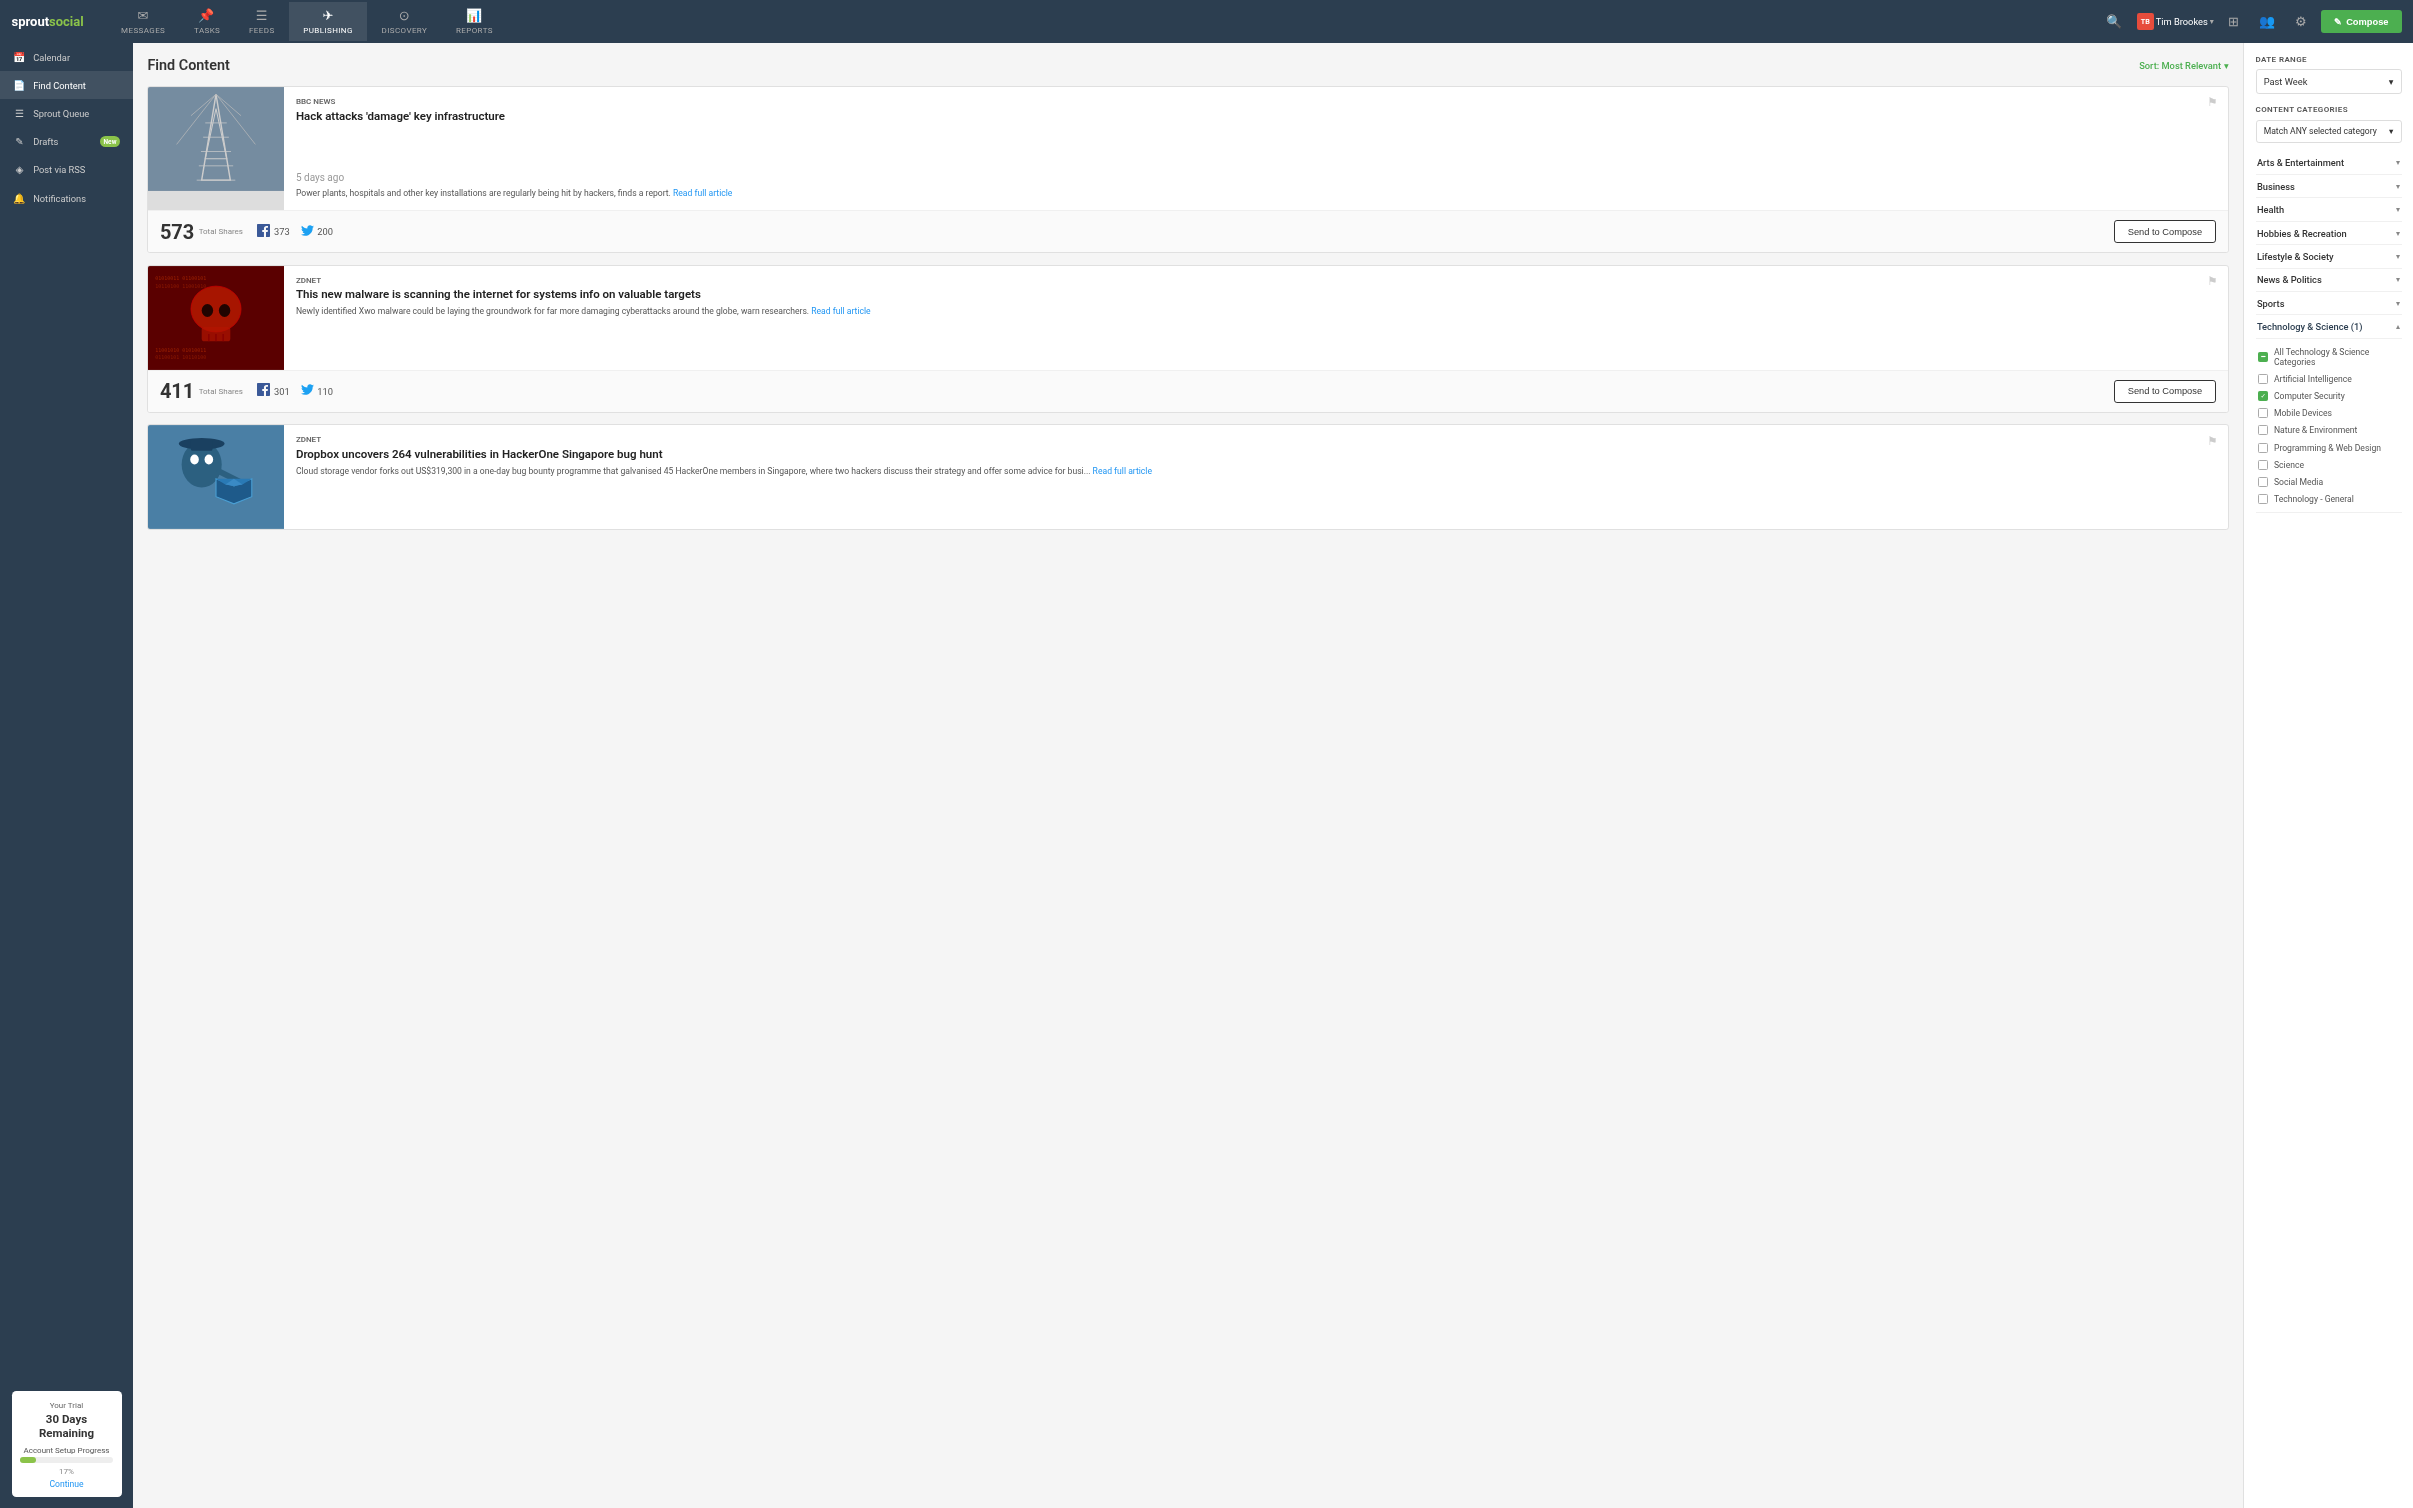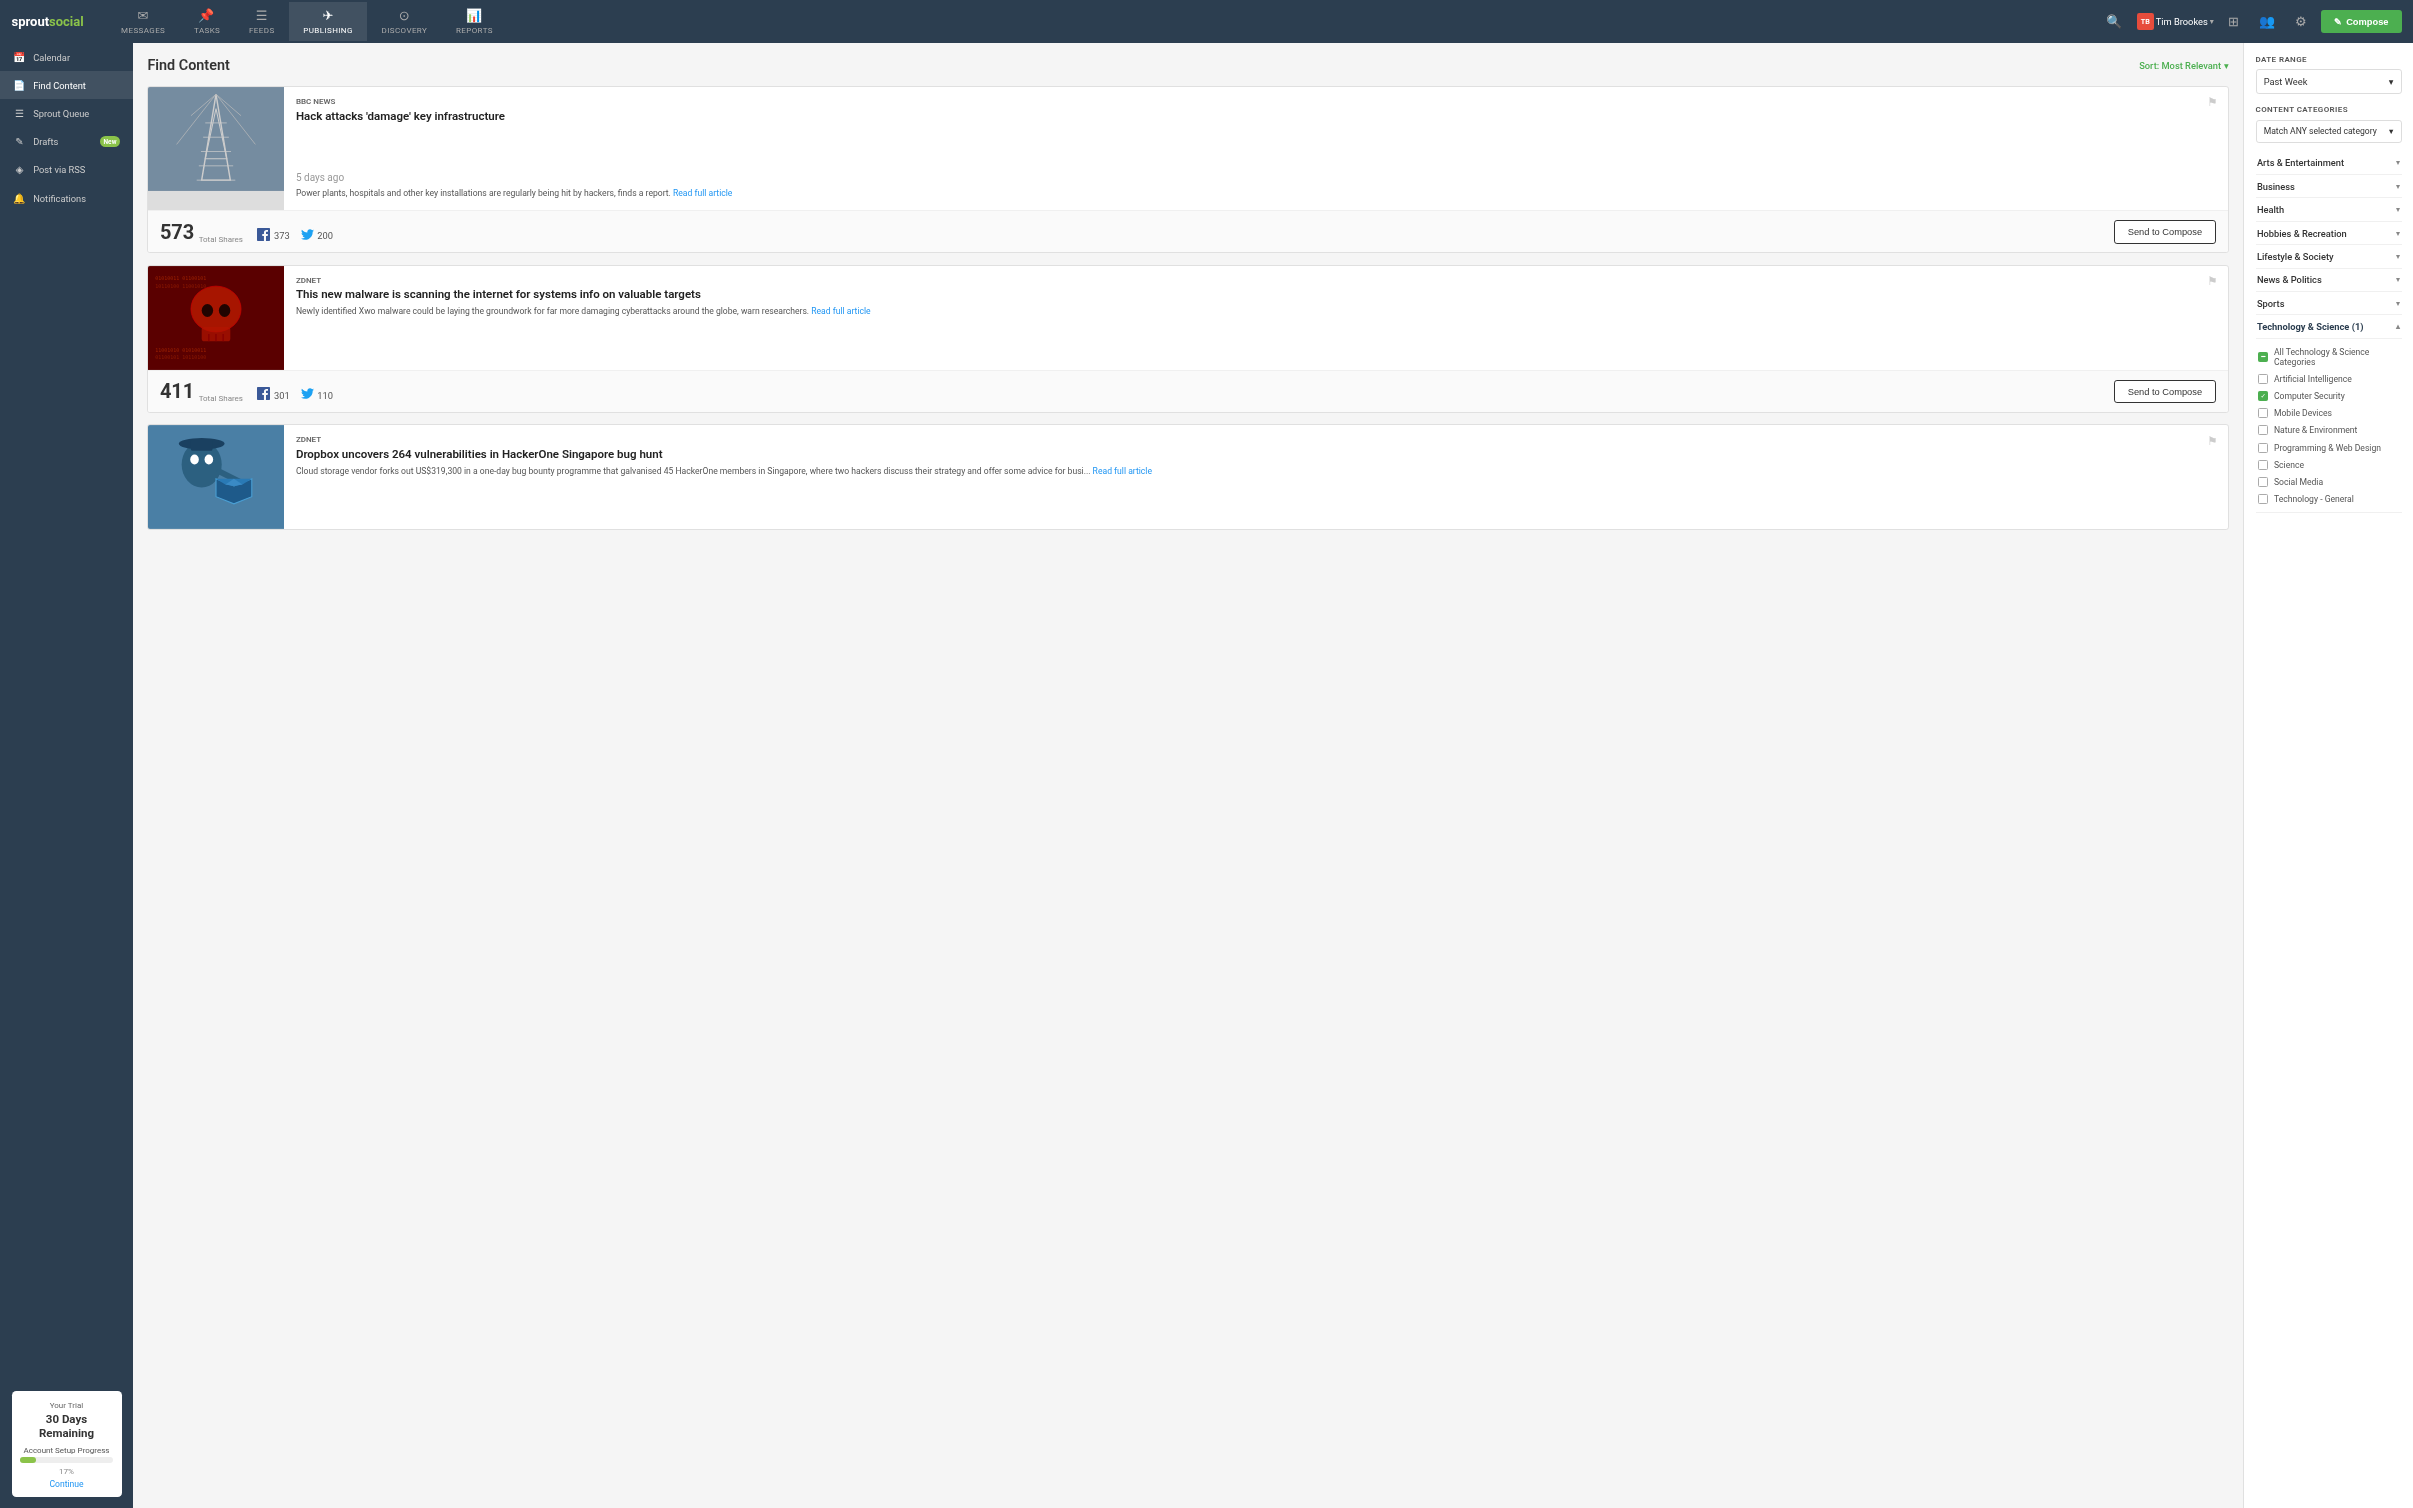--- a/index.html
+++ b/index.html
@@ -233,21 +233,21 @@
       top: 8.6px;
       right: 10px;
       color: #ccc;
       font-size: 11.5px;
       cursor: pointer;
       background: none;
       border: none;
     }
     .article-footer {
       display: flex;
-      align-items: flex-end;
+      align-items: center;
       padding: 8.6px 11.5px;
       border-top: 0.7px solid #f0f0f0;
       background: #fafafa;
     }
     .share-count {
       font-size: 20px;
       font-weight: 700;
       color: #333;
       margin-right: 4.3px;
     }
@@ -335,21 +335,21 @@
       display: flex;
       align-items: center;
       justify-content: space-between;
       padding: 5.7px 1.4px;
       font-size: 9.3px;
       font-weight: 500;
       color: #333;
       cursor: pointer;
       border-bottom: 0.7px solid #f0f0f0;
     }
-    .cat-expand.open { color: #2c3e50; font-weight: bold; }
+    .cat-expand.open { color: #2c3e50; }
     .chev { font-size: 8px; color: #888; }
     .sub-cats { padding: 4.3px 0 4.3px 1.4px; border-bottom: 0.7px solid #f0f0f0; }
     .sub-cat-row {
       display: flex;
       align-items: center;
       gap: 5.7px;
       padding: 3.6px 1.4px;
       font-size: 8.6px;
       color: #555;
       cursor: pointer;

